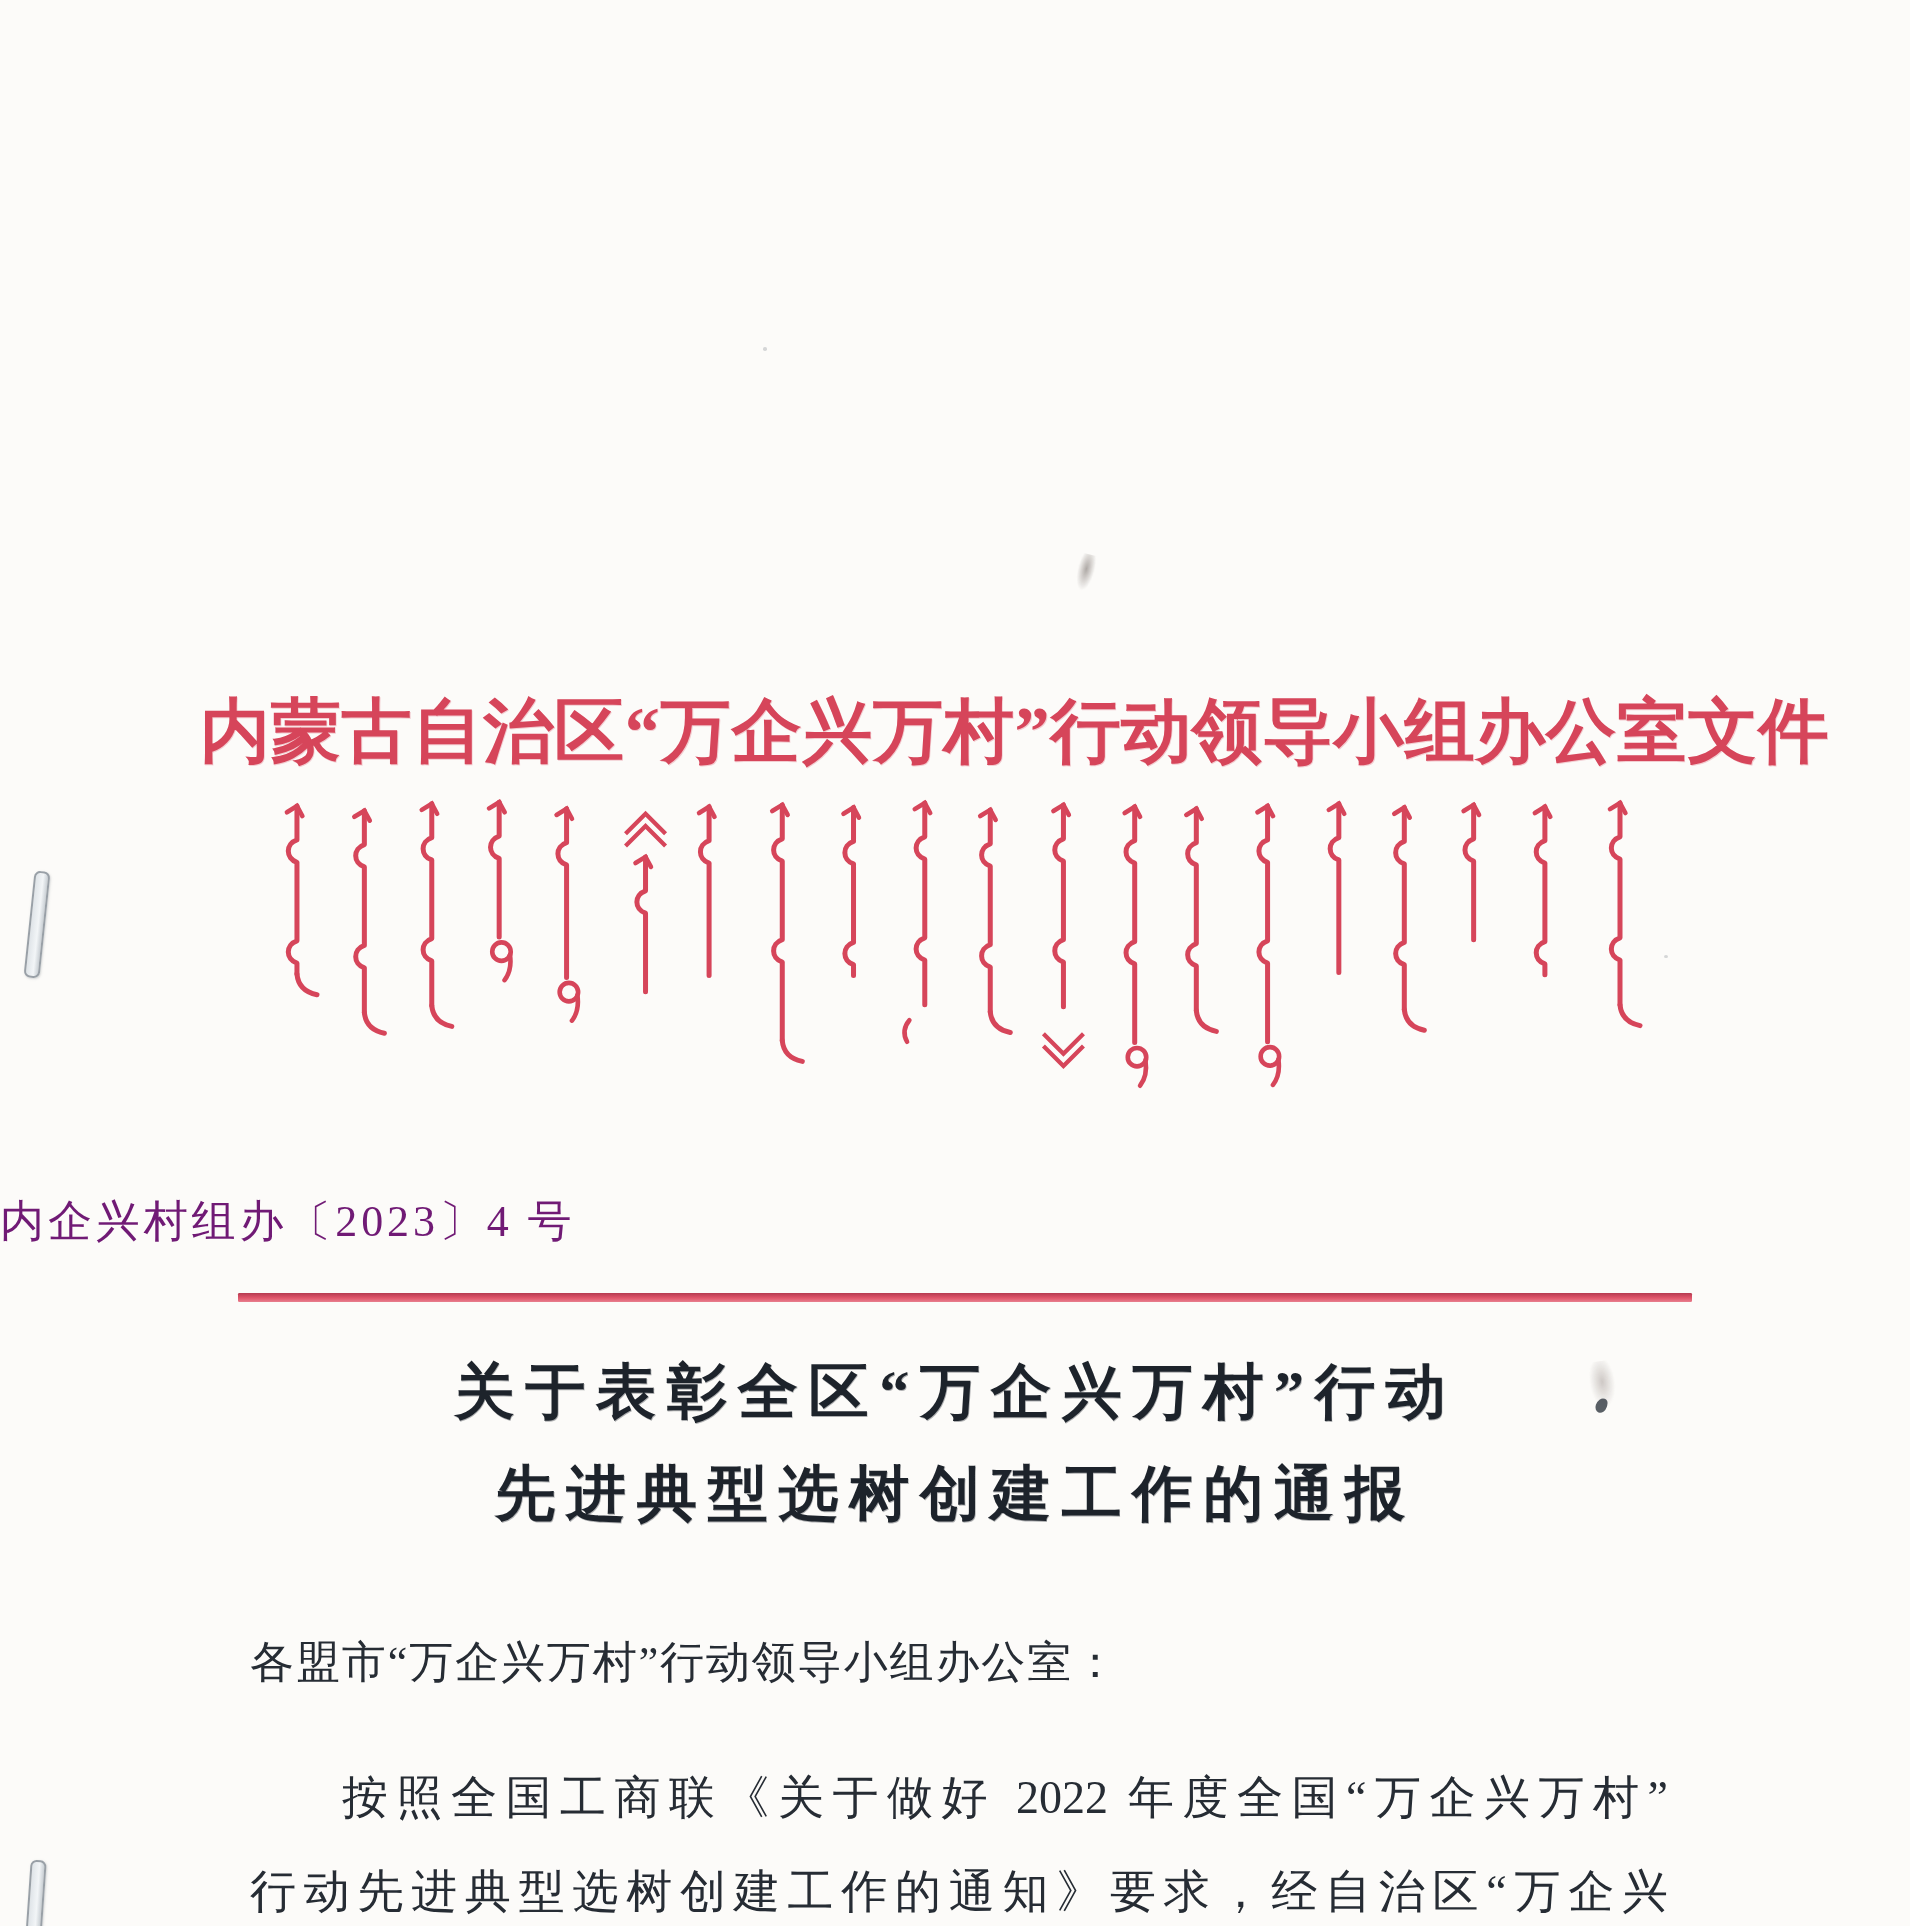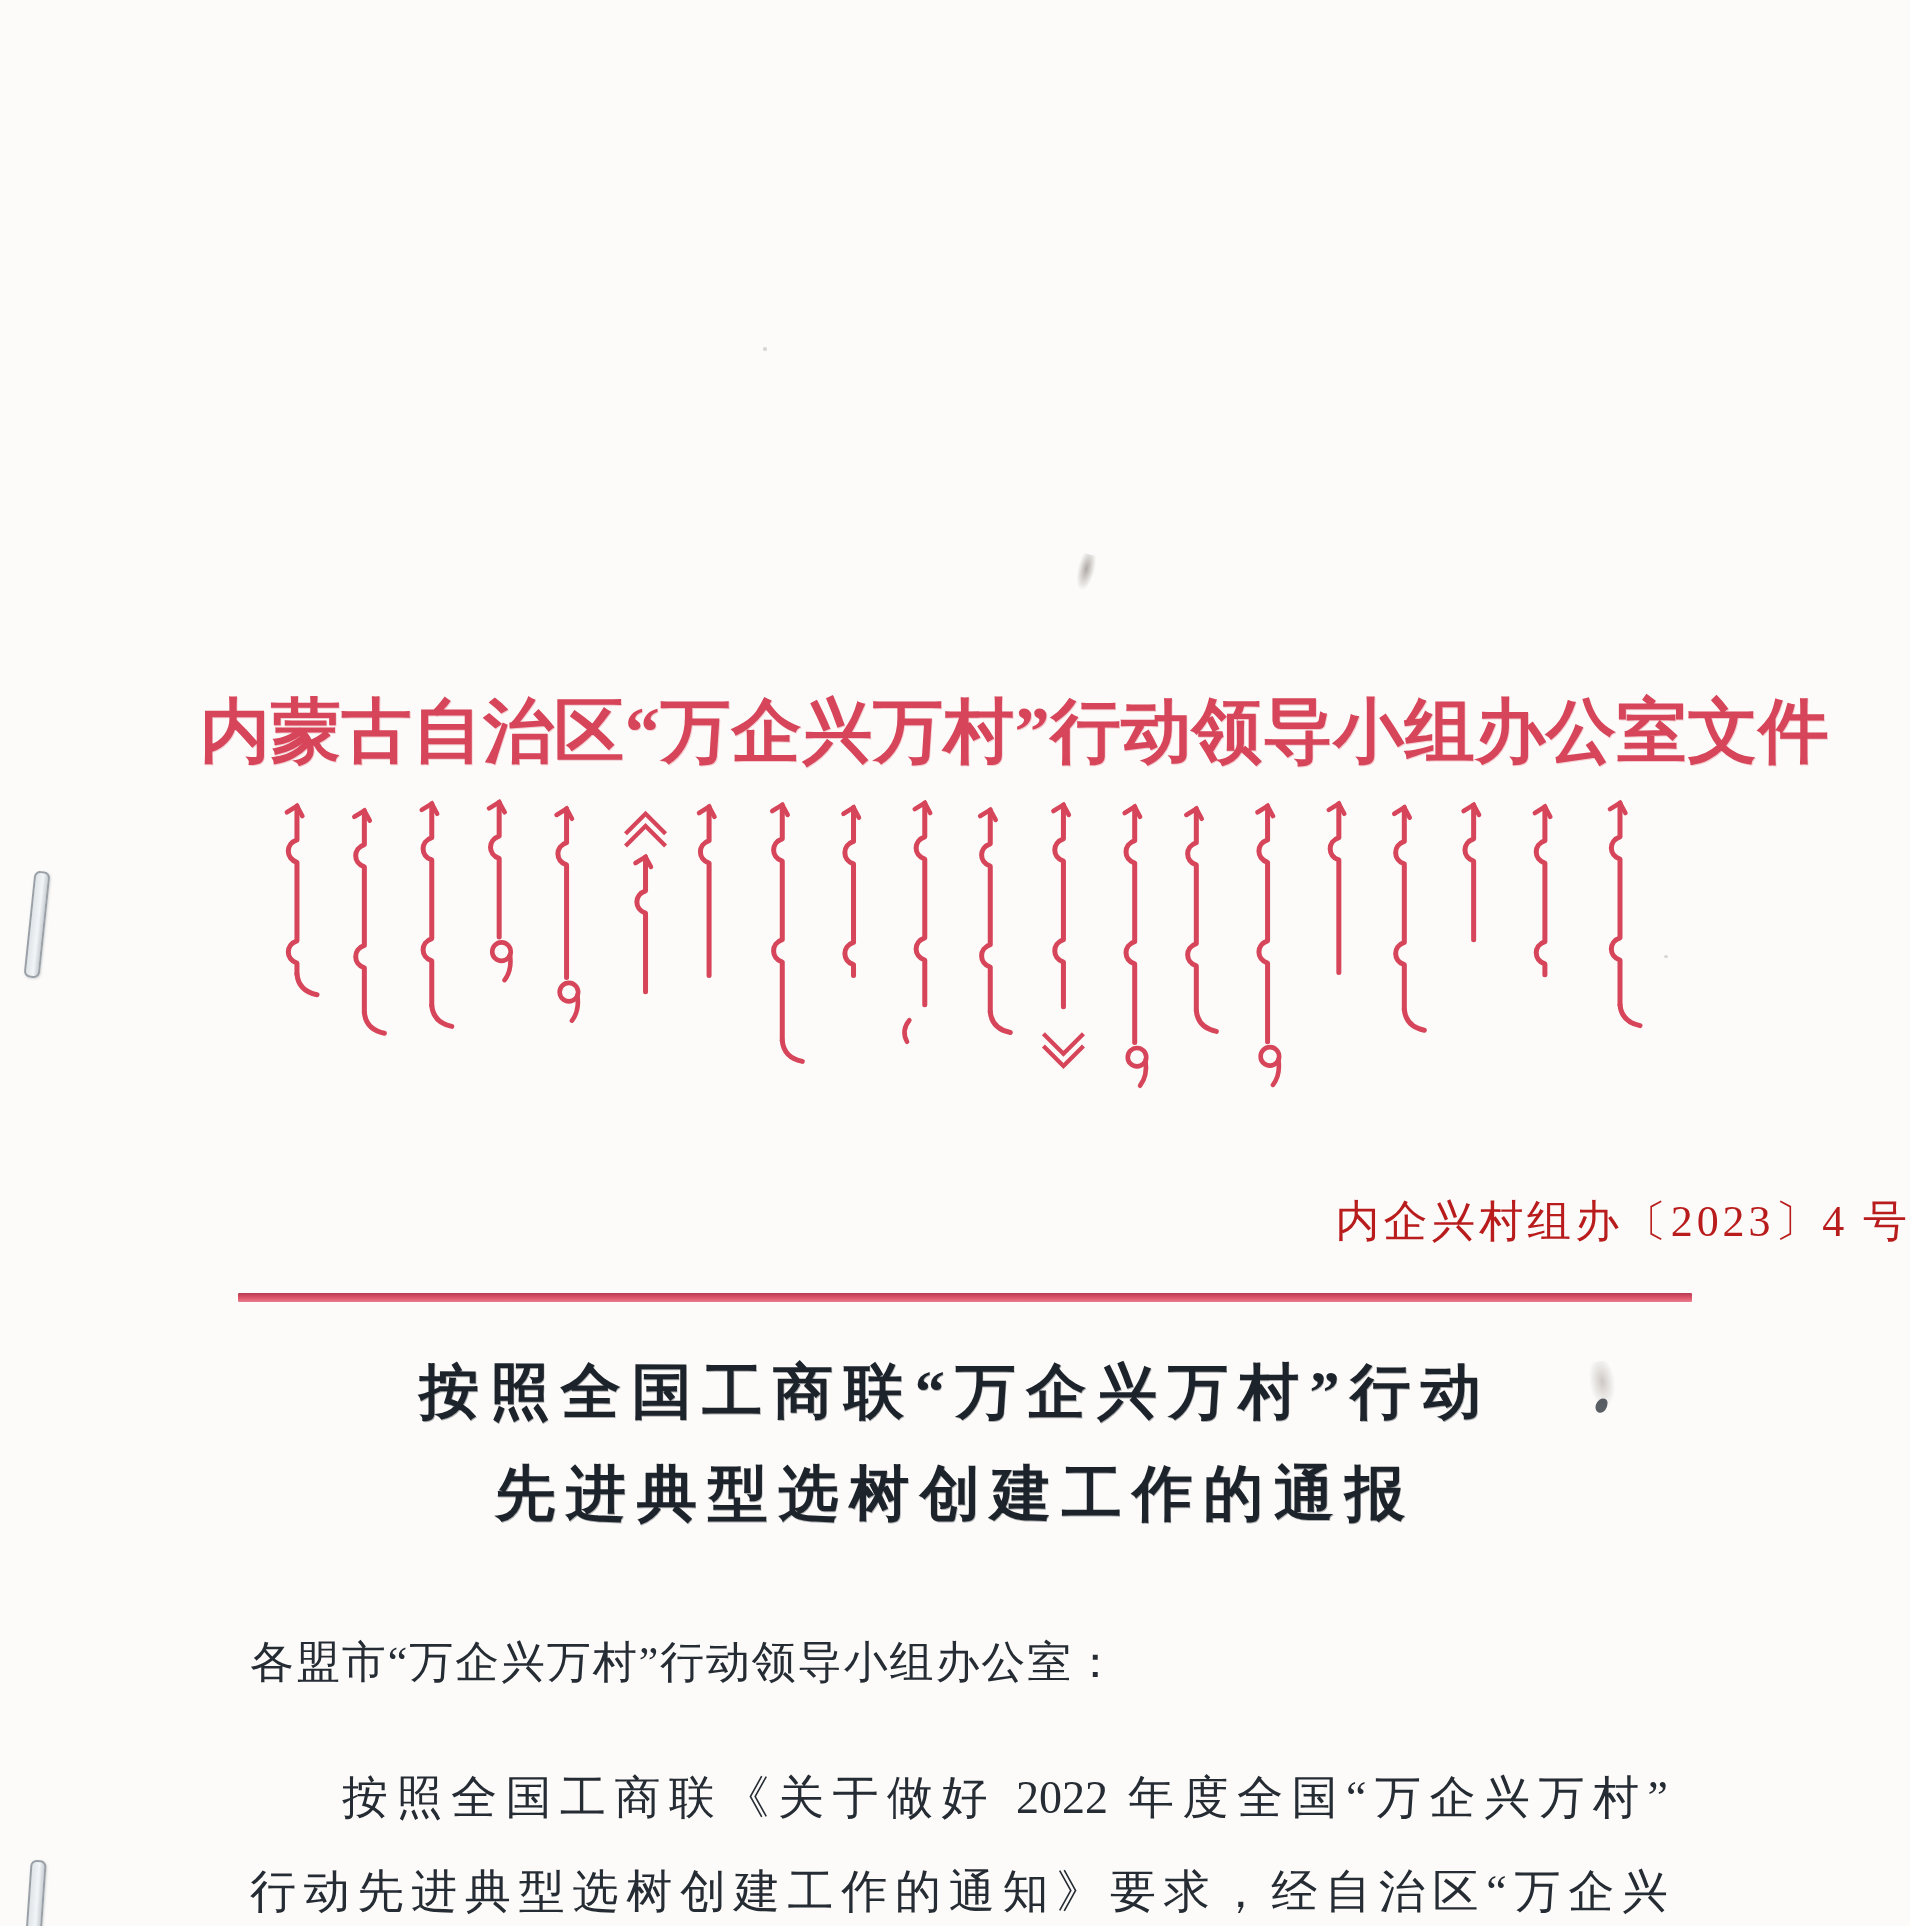--- a/index.html
+++ b/index.html
@@ -16,22 +16,22 @@
     font-size:70px;font-weight:bold;line-height:123px;
     color:#d6455a;text-align:center;letter-spacing:0.8px;
     white-space:nowrap;
     text-shadow:0.8px 0.8px 0 rgba(214,69,90,.25);
   }
   
   .mongolian{position:absolute;left:270px;top:799px;width:1402px;height:370px;}
   
   .doc-number{
     position:absolute;left:0;top:1183px;width:1911px;height:77px;
-    font-size:44px;line-height:77px;color:#b91c1c;
-    text-align:right;letter-spacing:3.9px;white-space:nowrap;
+    font-size:44px;line-height:77px;color:#701a75;
+    text-align:left;letter-spacing:3.9px;white-space:nowrap;
   }
   
   .red-line{
     position:absolute;left:238px;top:1293px;width:1454px;height:9.2px;
     background:linear-gradient(to bottom,#b53a50 0%,#e0566b 55%,#e87f8e 100%);
     border-radius:1.2px;
   }
   
   .title-block{
     position:absolute;left:0;top:1341px;width:1911px;
@@ -152,21 +152,21 @@
       <path d="M 3479 26 L 3505 10 L 3519 36" stroke="#d6455a" stroke-width="12" fill="none" stroke-linecap="round"></path>
       <path d="M 3505 10 l 0 88 c -30 10 -30 48 0 58 l 0 28 l 0 88 l 0 88 c -30 10 -30 48 0 58 l 0 28 l 0 88" stroke="#d6455a" stroke-width="13" fill="none" stroke-linecap="round" stroke-linejoin="round"></path>
       <path d="M 3505 534 q 4 44 52 54" stroke="#d6455a" stroke-width="13" fill="none" stroke-linecap="round"></path>
     </svg>
 
   <div class="doc-number">内企兴村组办〔2023〕4 号</div>
 
   <div class="red-line"></div>
 
   <div class="title-block">
-    <div class="title-line">按照全国工商联“万企兴万村”行动</div>
+    <div class="title-line">关于表彰全区“万企兴万村”行动</div>
     <div class="title-line">先进典型选树创建工作的通报</div>
   </div>
 
   <div class="salutation">各盟市“万企兴万村”行动领导小组办公室：</div>
 
   <div class="body-lines" id="body-lines">
       <div class="body-line" style="text-indent: 2em;">按照全国工商联《关于做好 2022 年度全国“万企兴万村”</div>
       <div class="body-line">行动先进典型选树创建工作的通知》要求，经自治区“万企兴</div>
     </div>
 

